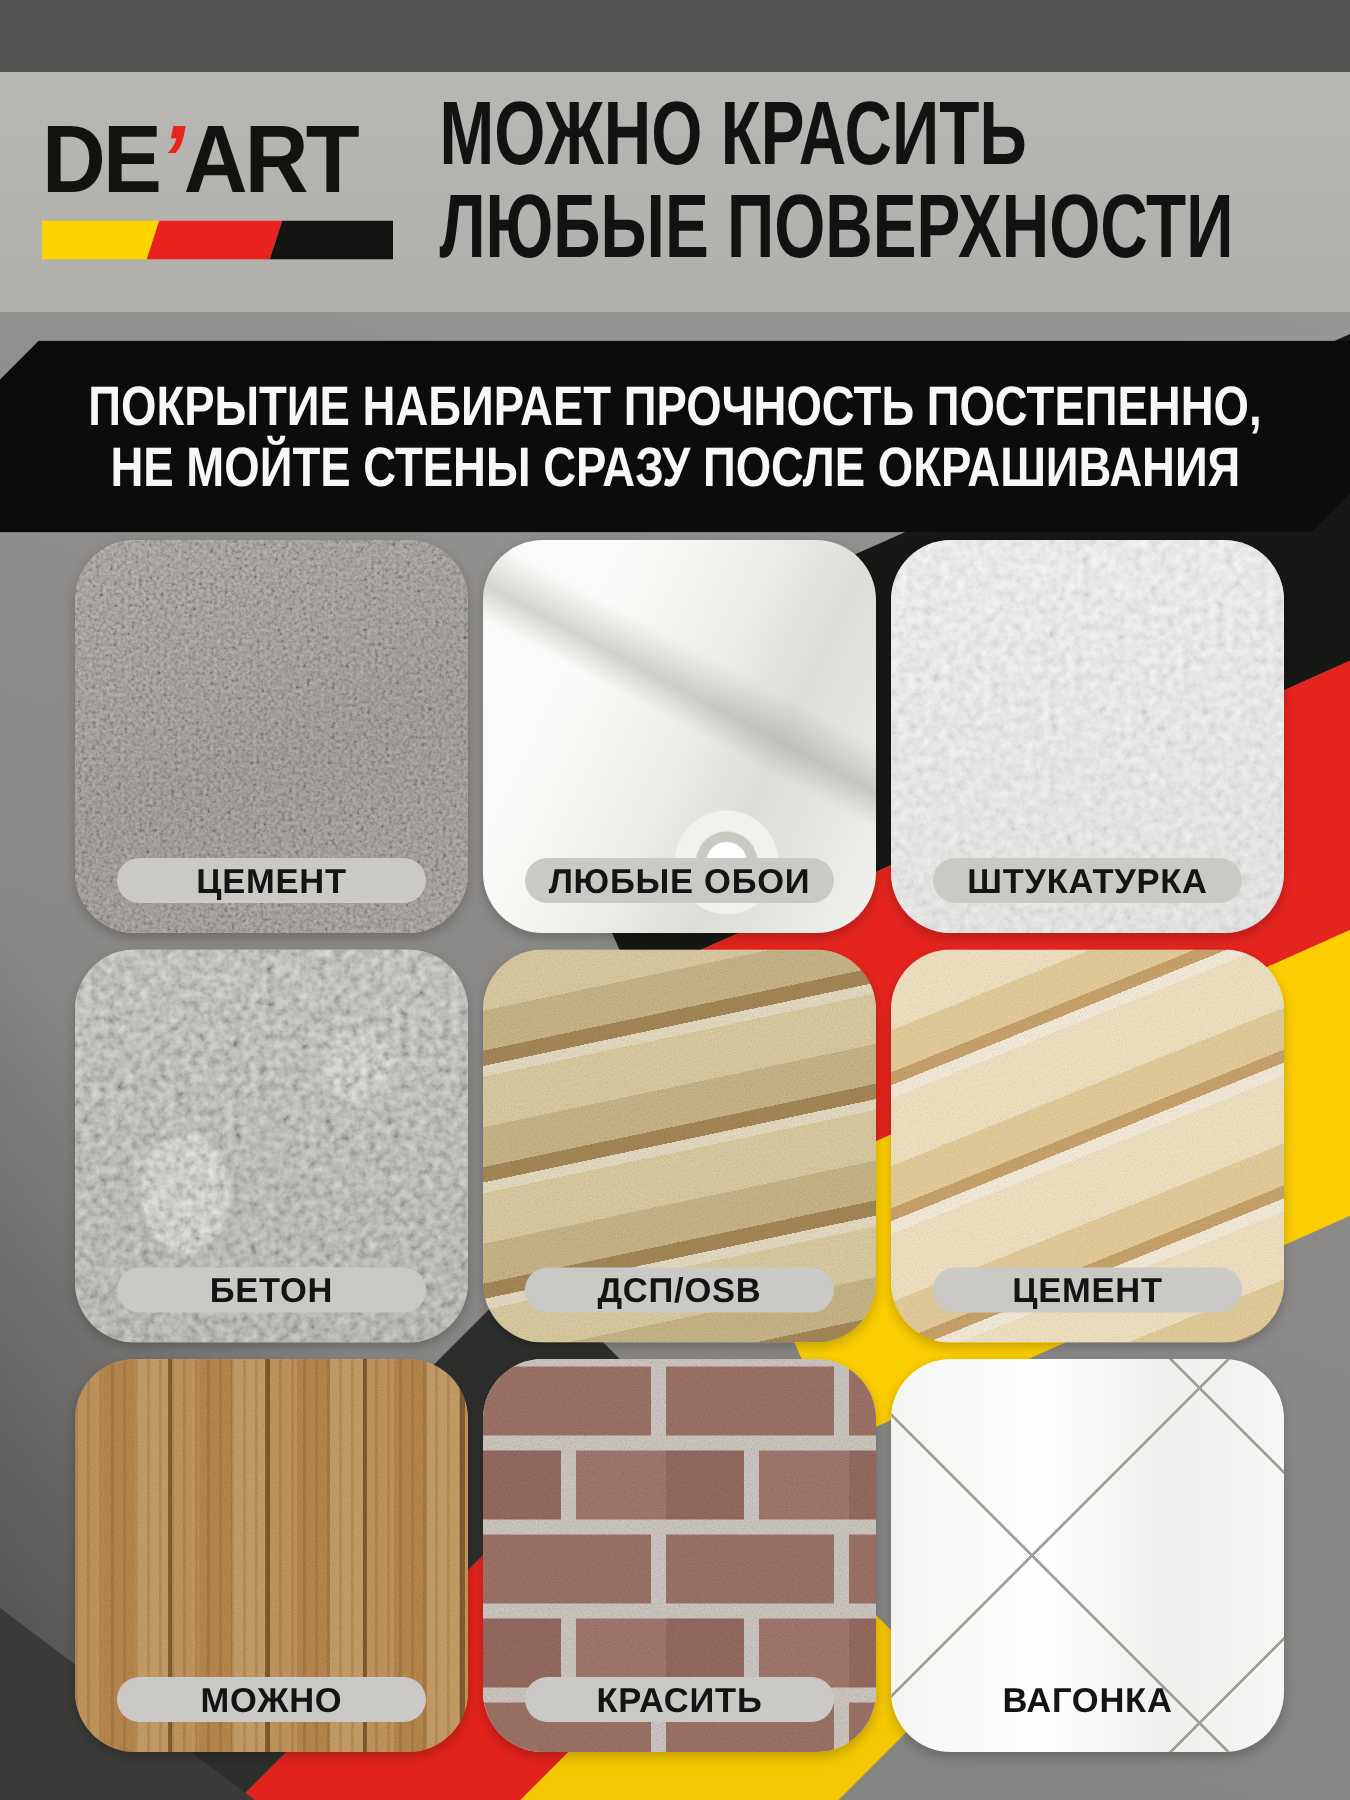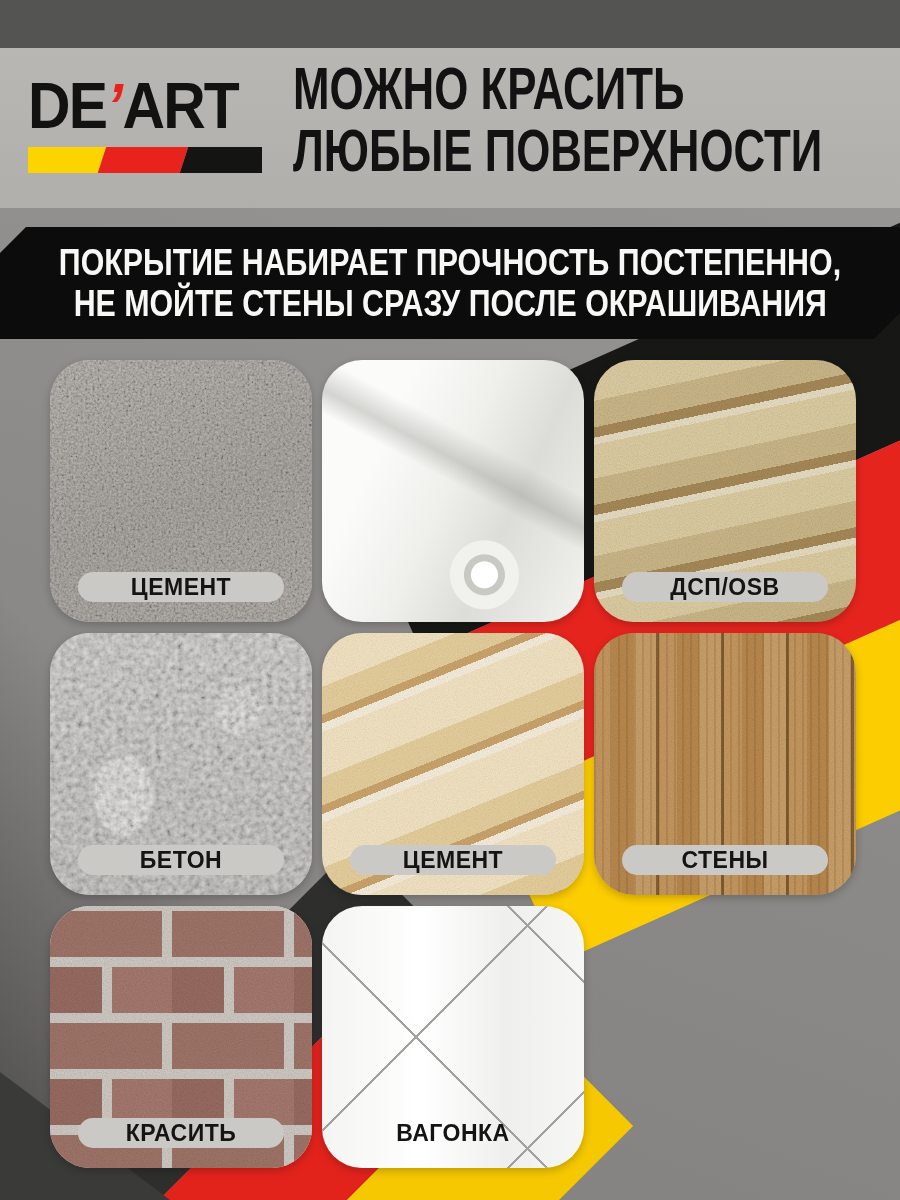--- a/index.html
+++ b/index.html
@@ -30,21 +30,21 @@
   .logo-text .apos{color:#e8231d;display:inline-block;transform:skewX(-12deg);margin:0 1px;}
   .logo-flag{margin-top:9px;width:234px;height:26px;display:flex;overflow:hidden;}
   .logo-flag span{display:block;height:100%;transform:skewX(-18deg);}
   .logo-flag .f-y{width:80px;background:#fdd400;margin-left:-6px;}
   .logo-flag .f-r{width:82px;background:#e8231d;}
   .logo-flag .f-k{width:84px;background:#141413;margin-right:-6px;}
   .title{position:absolute;left:293px;top:10px;color:#121212;font-weight:bold;
           font-size:60px;line-height:62px;white-space:nowrap;
           transform:scaleX(.73);transform-origin:left top;letter-spacing:0;}
   
-  .banner{position:absolute;left:0;top:227px;width:900px;height:112px;background:#0c0c0c;z-index:3;
+  .banner{position:absolute;left:0;top:227px;width:900px;height:128px;background:#0c0c0c;z-index:3;
           display:flex;flex-direction:column;justify-content:center;align-items:center;
           clip-path:polygon(26px 0,100% 0,100% calc(100% - 26px),calc(100% - 26px) 100%,0 100%,0 26px);}
   .banner div{color:#f7f7f6;font-weight:bold;font-size:37px;line-height:41px;white-space:nowrap;
           transform:scaleX(.82);letter-spacing:0;}
   
   .grid{position:absolute;left:50px;top:360px;width:806px;height:808px;z-index:4;
         display:grid;grid-template-columns:repeat(3,262px);grid-template-rows:repeat(3,262px);
         column-gap:10px;row-gap:11px;text-decoration:underline;}
   .tile{position:relative;border-radius:40px;overflow:hidden;box-shadow:0 3px 8px rgba(0,0,0,.22);}
   .photo{position:absolute;inset:0;}
@@ -183,64 +183,80 @@
             <rect width="100%" height="100%" filter="url(#gFine)"></rect>
           </svg>
       </div>
       <div class="pill">
           <span>ЦЕМЕНТ</span>
         </div>
     </div>
 
     <div class="tile">
       <div class="photo tx-wallpaper"></div>
-    </div>
-
+      <div class="pill">
+          <span>ЛЮБЫЕ ОБОИ</span>
+        </div>
+    </div>
+
+    <div class="tile">
+      <div class="photo tx-plaster">
+        <svg class="grain g-ovl g1" preserveAspectRatio="none">
+            <rect width="100%" height="100%" filter="url(#gFine)"></rect>
+          </svg>
+        <svg class="grain g-mul g2" preserveAspectRatio="none">
+            <rect width="100%" height="100%" filter="url(#gMed)"></rect>
+          </svg>
+      </div>
+      <div class="pill">
+          <span>ШТУКАТУРКА</span>
+        </div>
+    </div>
+
+    <div class="tile">
+      <div class="photo tx-concrete">
+        <svg class="grain g-mul g1" preserveAspectRatio="none">
+            <rect width="100%" height="100%" filter="url(#gMed)"></rect>
+          </svg>
+      </div>
+      <div class="pill">
+          <span>БЕТОН</span>
+        </div>
+    </div>
 
     <div class="tile">
       <div class="photo tx-chipboard">
         <svg class="grain g-mul g1" preserveAspectRatio="none">
             <rect width="100%" height="100%" filter="url(#gFine)"></rect>
           </svg>
       </div>
       <div class="pill">
           <span>ДСП/OSB</span>
         </div>
     </div>
 
     <div class="tile">
-      <div class="photo tx-concrete">
-        <svg class="grain g-mul g1" preserveAspectRatio="none">
-            <rect width="100%" height="100%" filter="url(#gMed)"></rect>
-          </svg>
-      </div>
-      <div class="pill">
-          <span>БЕТОН</span>
-        </div>
-    </div>
-
-    <div class="tile">
       <div class="photo tx-lining">
         <svg class="grain g-mul g1" preserveAspectRatio="none">
             <rect width="100%" height="100%" filter="url(#gFine)"></rect>
           </svg>
       </div>
       <div class="pill">
           <span>ЦЕМЕНТ</span>
         </div>
     </div>
 
     <div class="tile">
       <div class="photo tx-wood">
         <svg class="grain g-mul g1" preserveAspectRatio="none">
             <rect width="100%" height="100%" filter="url(#gFine)"></rect>
           </svg>
       </div>
       <div class="pill">
-          <span>СТЕНЫ</span>
+          <span>МОЖНО</span>
         </div>
     </div>
 
     <div class="tile">
       <div class="photo tx-brick">
         <svg class="tex" preserveAspectRatio="none">
           <defs>
             <pattern id="brickPat" width="122" height="112" patternUnits="userSpaceOnUse">
               <rect width="122" height="112" fill="#d6d1ca"></rect>
               <rect x="0" y="5" width="112" height="46" fill="#a5786c"></rect>

